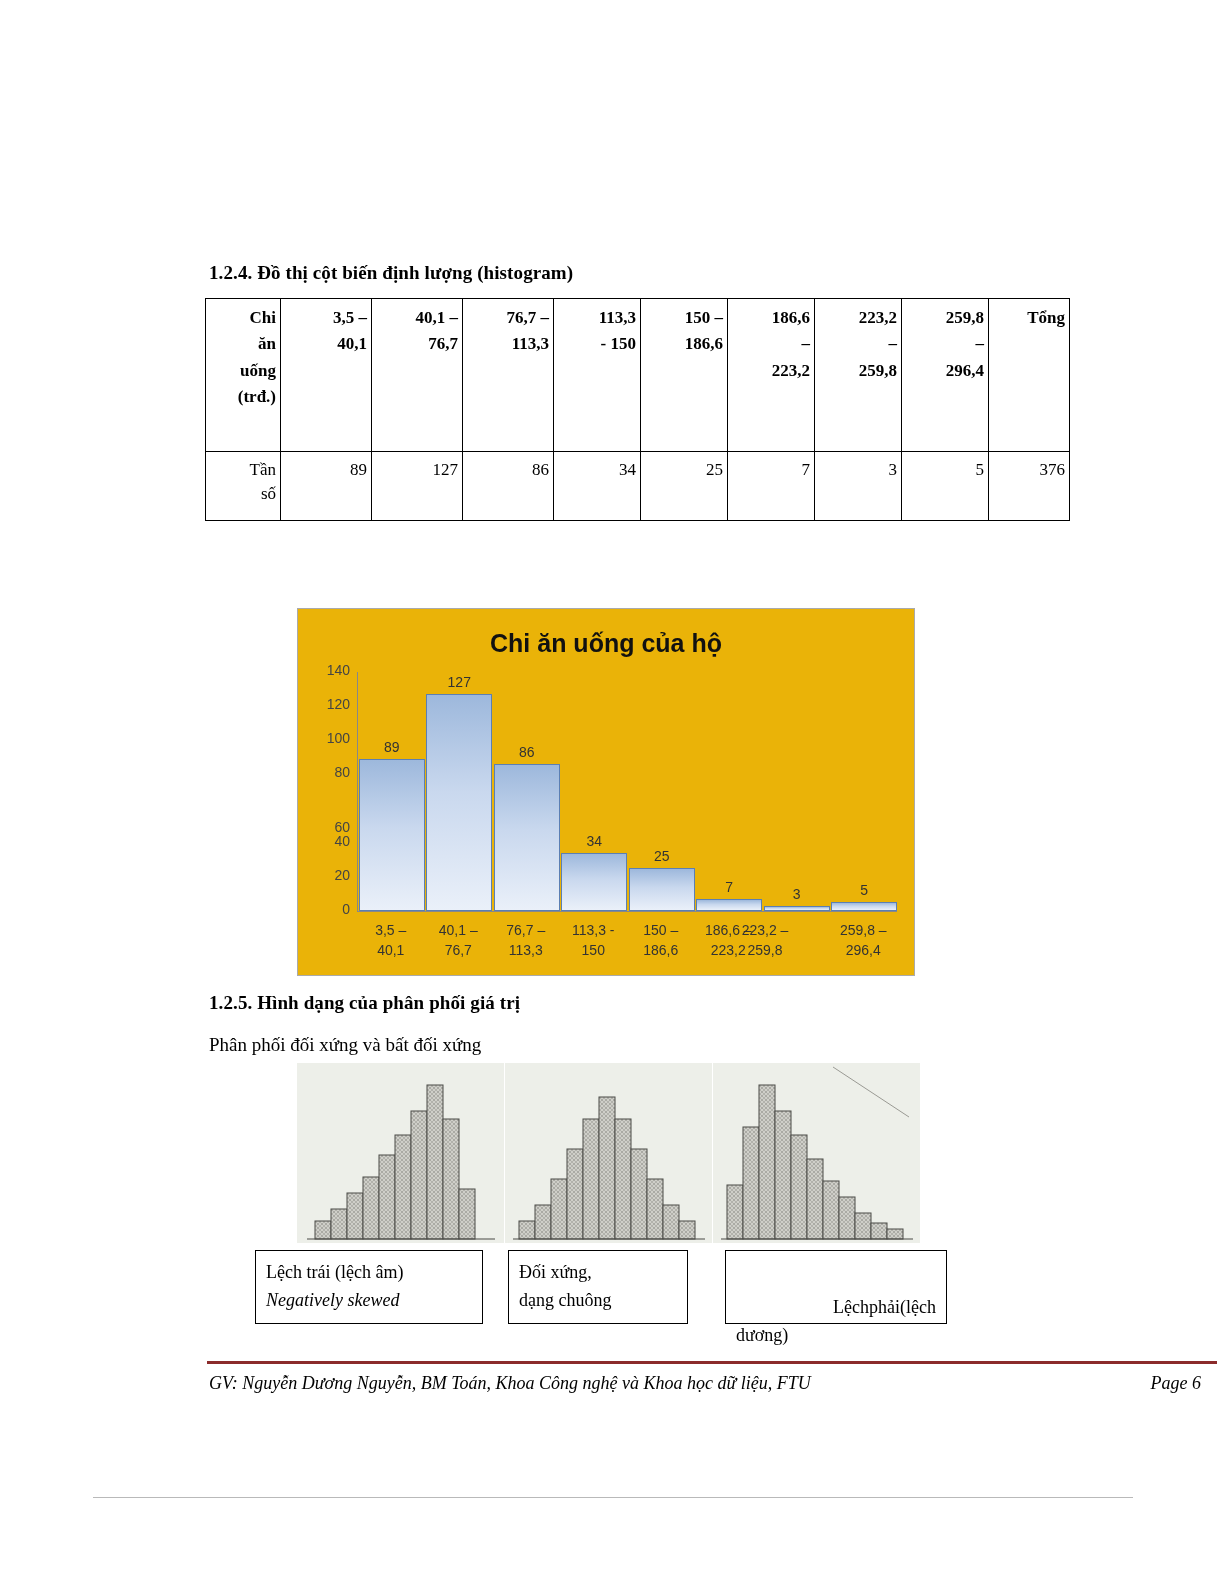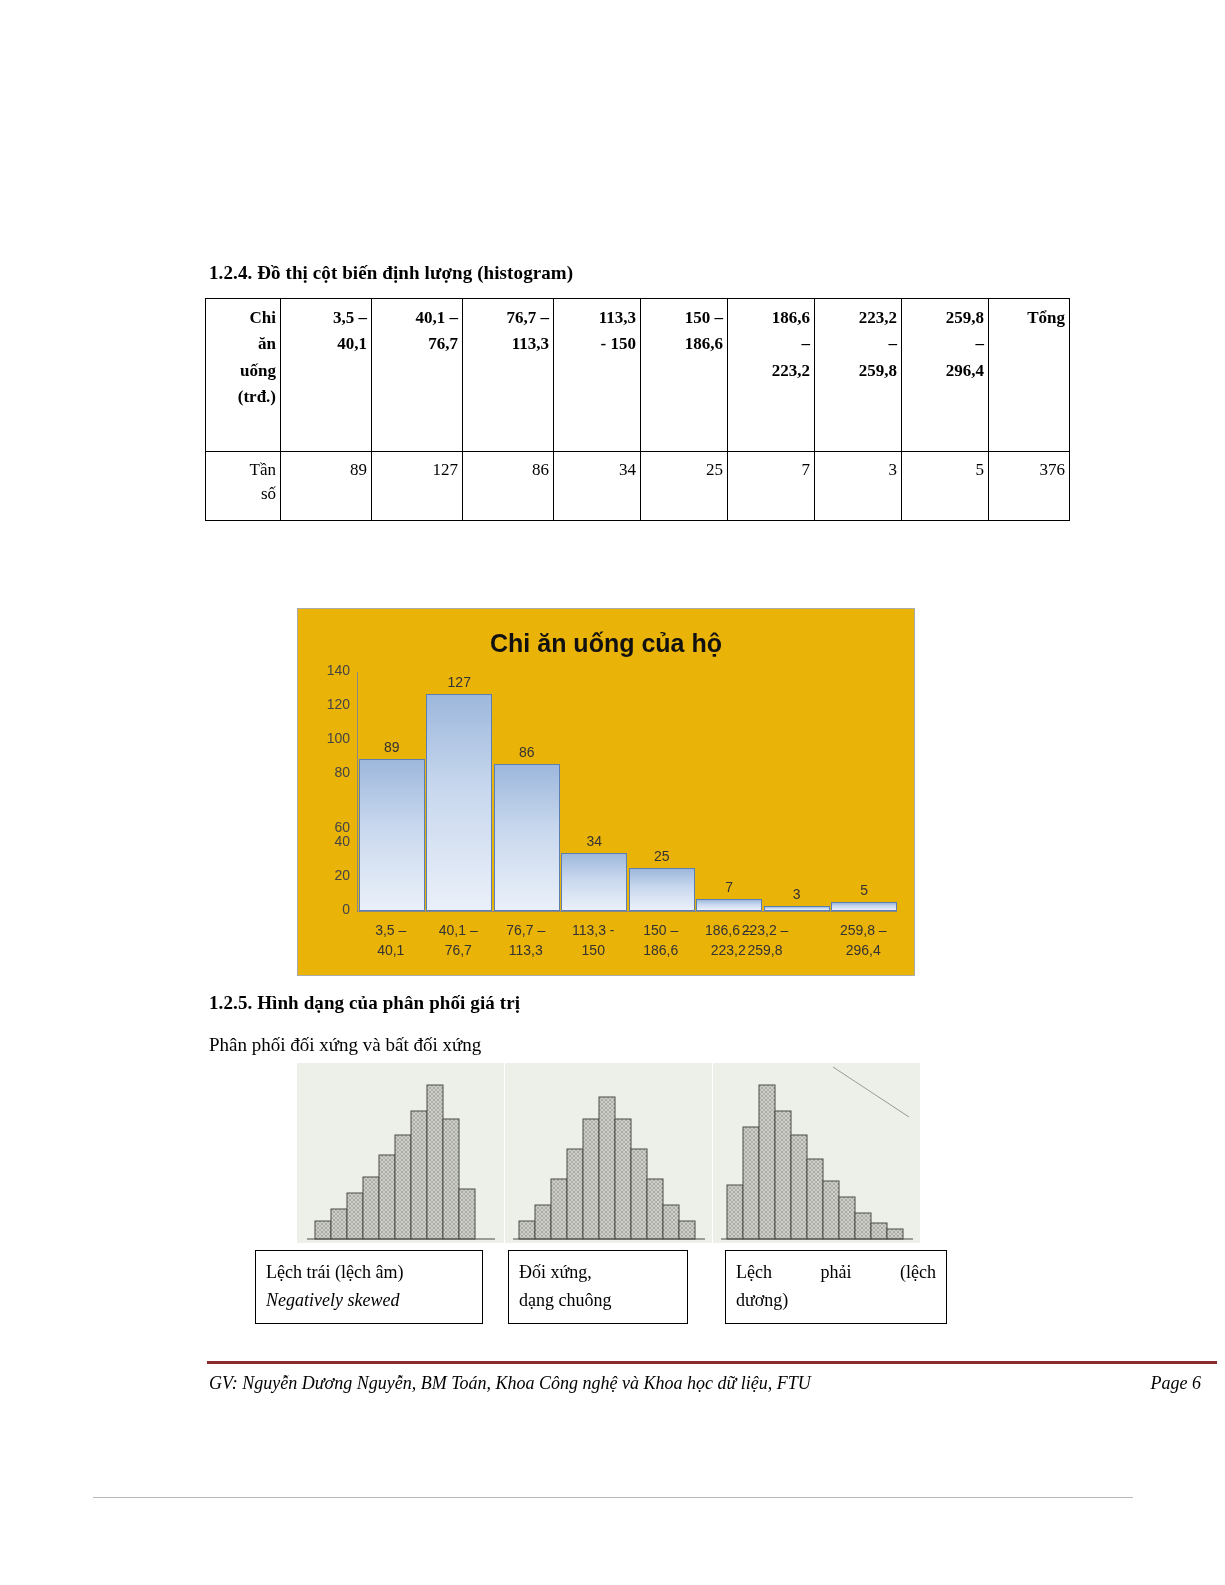--- a/index.html
+++ b/index.html
@@ -185,21 +185,21 @@
     font-size: 18px;
     padding: 8px 10px;
     line-height: 1.55;
     box-sizing: border-box;
     background: #fff;
   }
   #cap-left { left: 0; top: 0; width: 228px; height: 74px; }
   #cap-mid  { left: 253px; top: 0; width: 180px; height: 74px; }
   #cap-right{ left: 470px; top: 0; width: 222px; height: 74px; }
   .ital { font-style: italic; }
-  .cap-justify { display: flex; justify-content: space-between; }
+  .cap-justify { display: flex; justify-content: flex-end; margin-top: 35px; }
 
   
   .footrule {
     position: absolute;
     left: 207px;
     top: 1361px;
     width: 1010px;
     height: 3px;
     background: #8b2b2b;
   }

